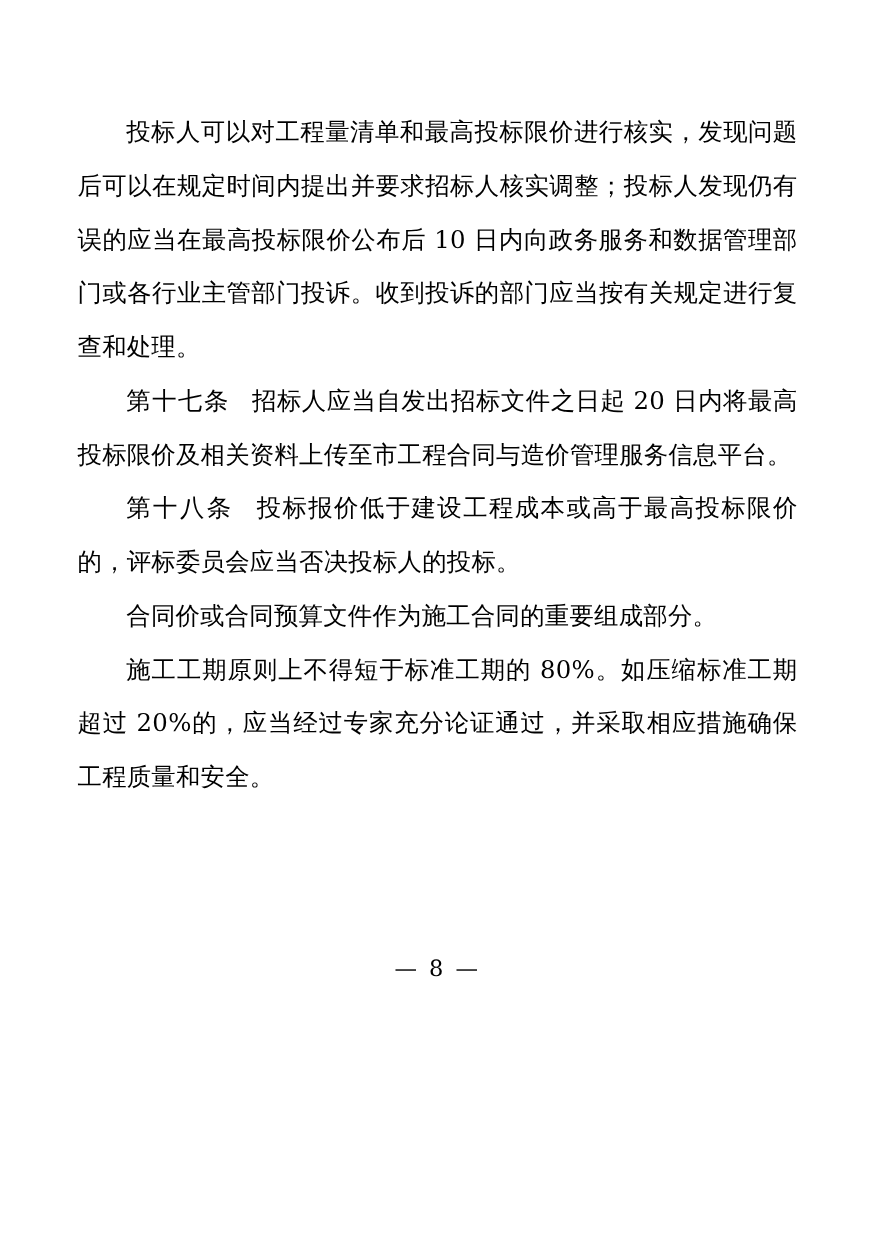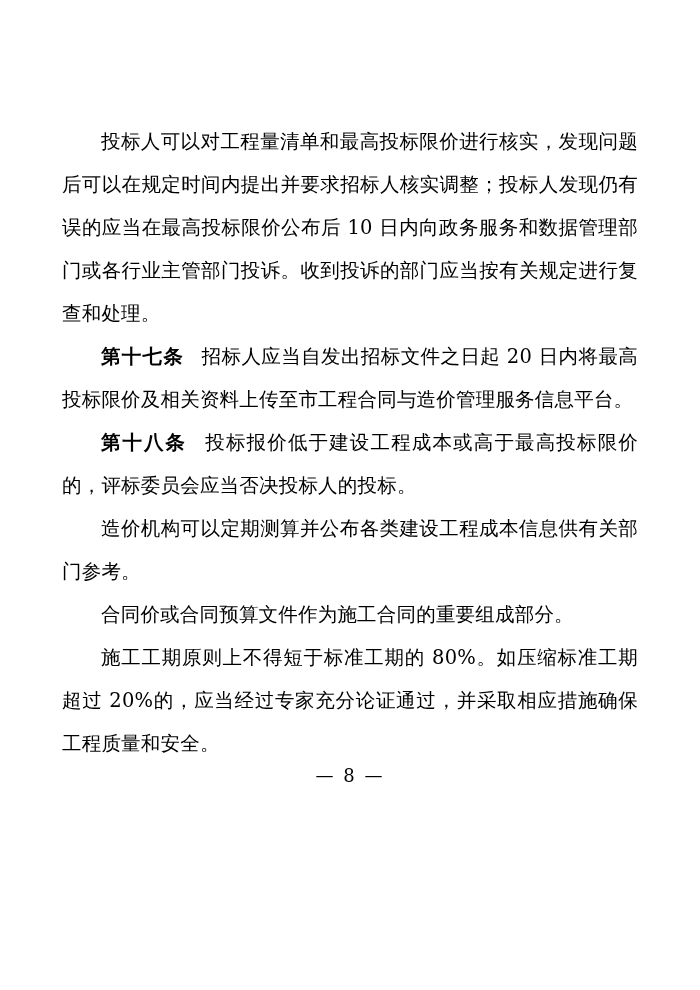--- a/index.html
+++ b/index.html
@@ -12,35 +12,35 @@
     background: #ffffff;
     font-family: "DejaVu Serif", "Liberation Serif", serif;
     color: #000000;
     overflow: hidden;
   }
   .page {
     position: relative;
     width: 700px;
     height: 832px;
     box-sizing: border-box;
-    padding: 120px 62px 0 62px;
+    padding: 84px 62px 0 62px;
   }
   .body-text {
     font-size: 19.5px;
     line-height: 43px;
     text-align: justify;
     text-justify: inter-ideograph;
     letter-spacing: 0.2px;
   }
   .para {
     margin: 0;
     text-indent: 2em;
   }
   .para .label {
-    font-weight: bold;
+    font-weight: normal;
     letter-spacing: 1px;
   }
   .gap {
     display: inline-block;
     width: 0.9em;
   }
   .footer {
     position: absolute;
     left: 0;
     right: 0;
@@ -62,23 +62,20 @@
     </p>
 
     <p class="para">
       <span class="label">第十七条</span><span class="gap"></span><span class="text">招标人应当自发出招标文件之日起 20 日内将最高投标限价及相关资料上传至市工程合同与造价管理服务信息平台。</span>
     </p>
 
     <p class="para">
       <span class="label">第十八条</span><span class="gap"></span><span class="text">投标报价低于建设工程成本或高于最高投标限价的，评标委员会应当否决投标人的投标。</span>
     </p>
 
-    <p class="para">
-      <span class="text">造价机构可以定期测算并公布各类建设工程成本信息供有关部门参考。</span>
-    </p>
 
 
     <p class="para">
       <span class="text">合同价或合同预算文件作为施工合同的重要组成部分。</span>
     </p>
 
 
     <p class="para">
       <span class="text">施工工期原则上不得短于标准工期的 80%。如压缩标准工期超过 20%的，应当经过专家充分论证通过，并采取相应措施确保工程质量和安全。</span>
     </p>

